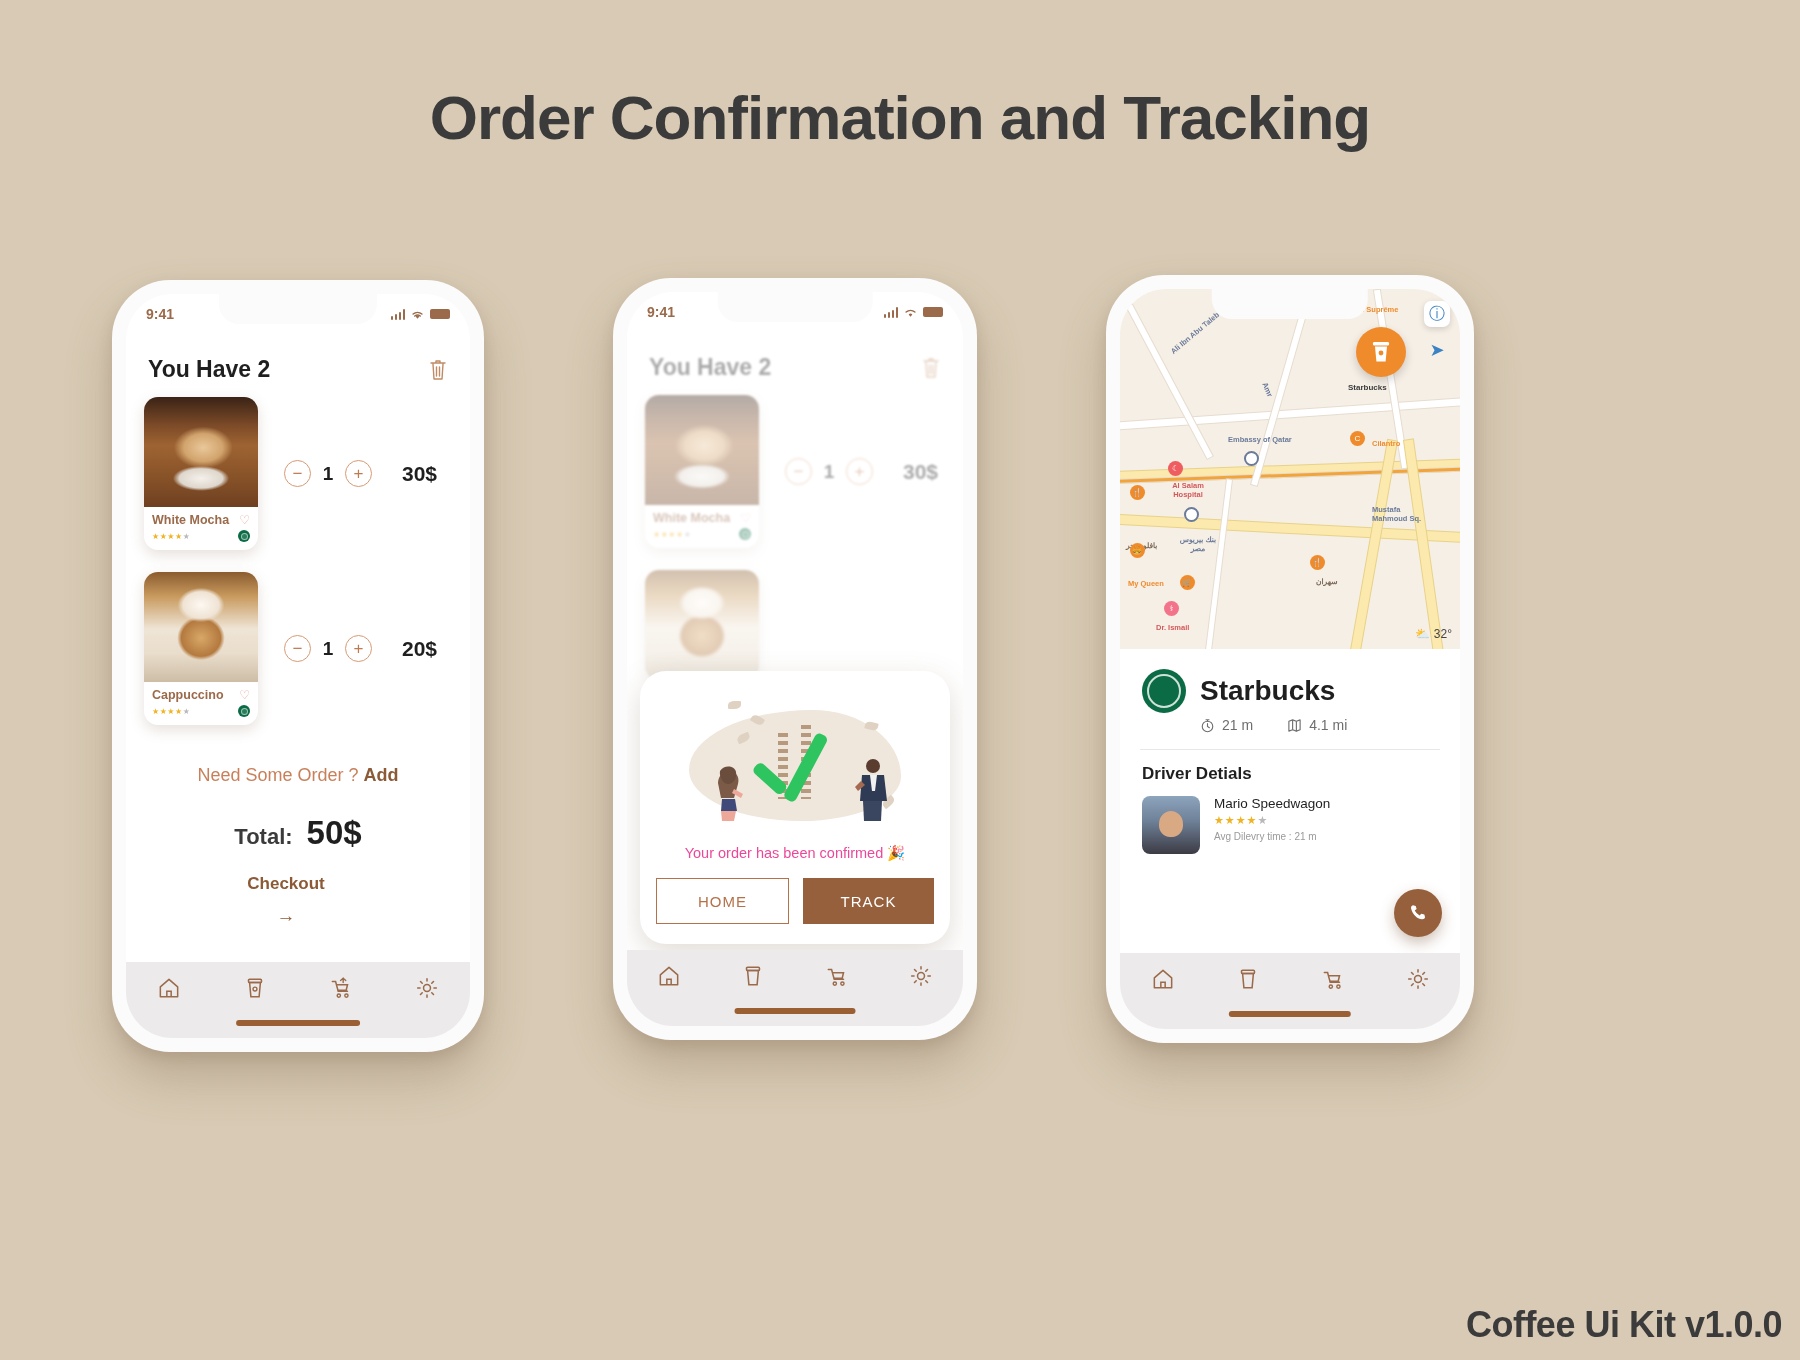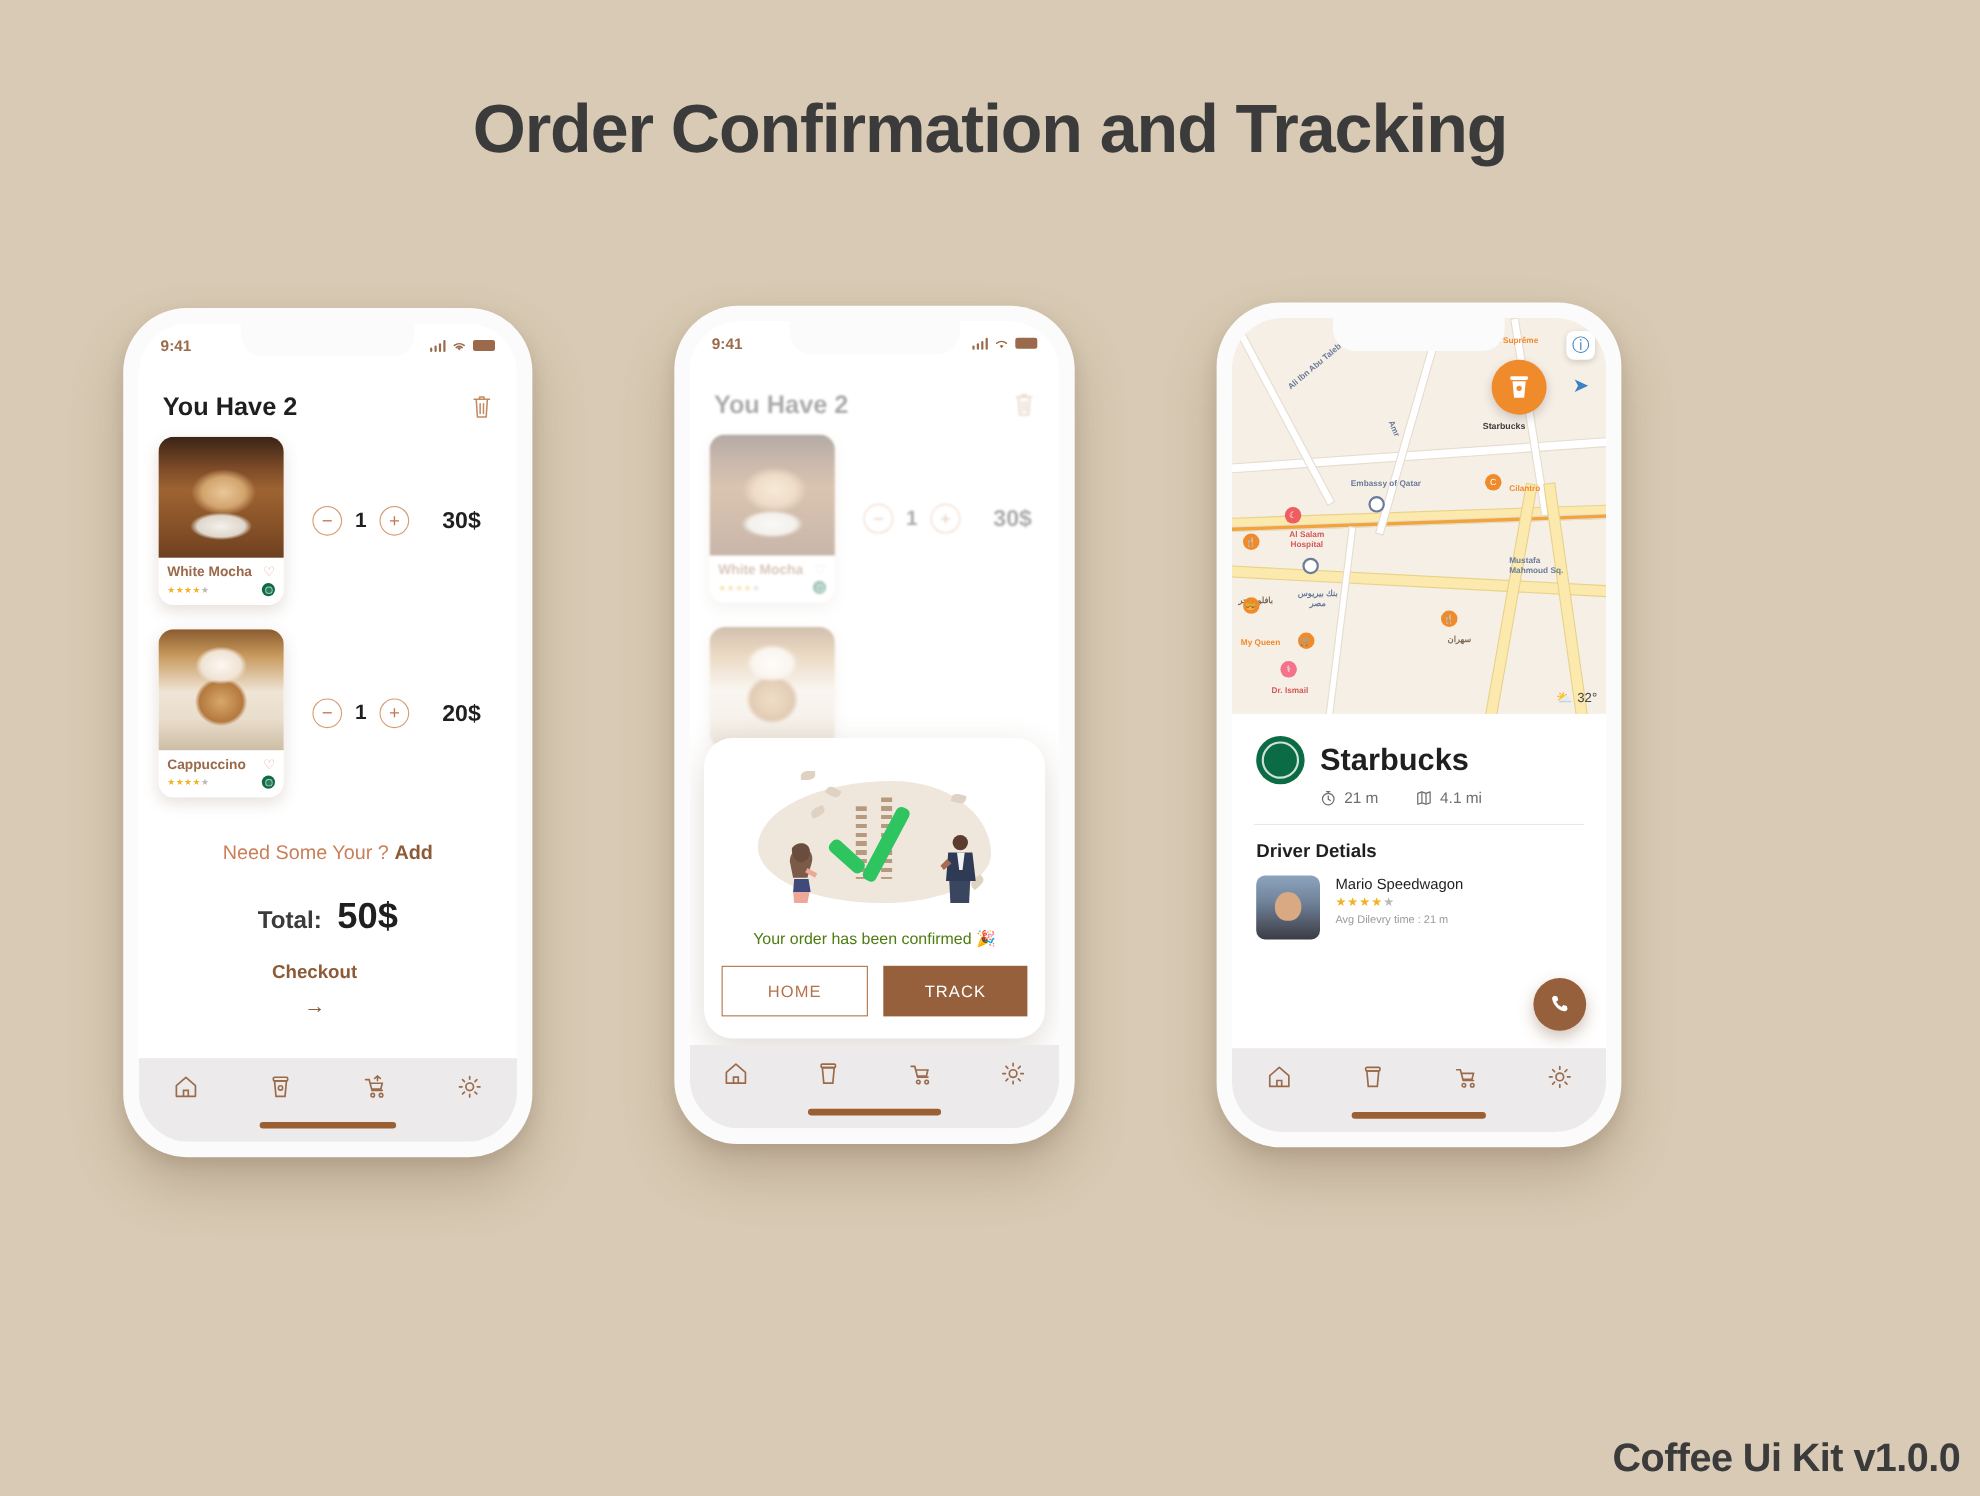--- a/index.html
+++ b/index.html
@@ -204,21 +204,21 @@
   .person-l, .person-r { position: absolute; bottom: 16px; }
   .person-l { left: 20%; width: 34px; height: 60px; }
   .person-r { right: 16%; width: 36px; height: 66px; }
   .wheat { position: absolute; width: 10px; height: 66px; bottom: 40px;
            background: repeating-linear-gradient(180deg,#b79a7e 0 4px, transparent 4px 8px); }
   .wheat.a { left: 44%; }
   .wheat.b { left: 52%; height: 74px; }
   .leaf { position: absolute; width: 13px; height: 8px; background: #e0d2c2;
           border-radius: 50% 10% 50% 10%; }
   .confirm-text {
-    font-size: 14.5px; color: #4d7c0f; margin-top: 6px; font-weight: normal;
+    font-size: 14.5px; color: #ec4899; margin-top: 6px; font-weight: normal;
   }
   .confirm-btns { display: flex; gap: 14px; margin-top: 16px; }
   .btn {
     flex: 1; height: 46px;
     display: flex; align-items: center; justify-content: center;
     font-size: 15px; letter-spacing: 1px;
   }
   .btn-ghost { border: 1.6px solid #b5724a; color: #b5724a; background: #fff; }
   .btn-solid { background: #96603c; color: #fff; }
 
@@ -378,21 +378,21 @@
       </div>
       <div class="qty-group">
         <span class="qty-btn">−</span>
         <span class="qty-val">1</span>
         <span class="qty-btn">+</span>
       </div>
       <div class="price">20$</div>
     </div>
 
     <div class="need-more">
-      <span>Need Some Your ?</span>
+      <span>Need Some Order ?</span>
       <b>Add</b>
     </div>
 
     <div class="total-row">
       <span class="total-label">Total:</span>
       <span class="total-val">50$</span>
     </div>
 
     <div class="checkout-row">
       <span class="checkout-label">Checkout</span>

